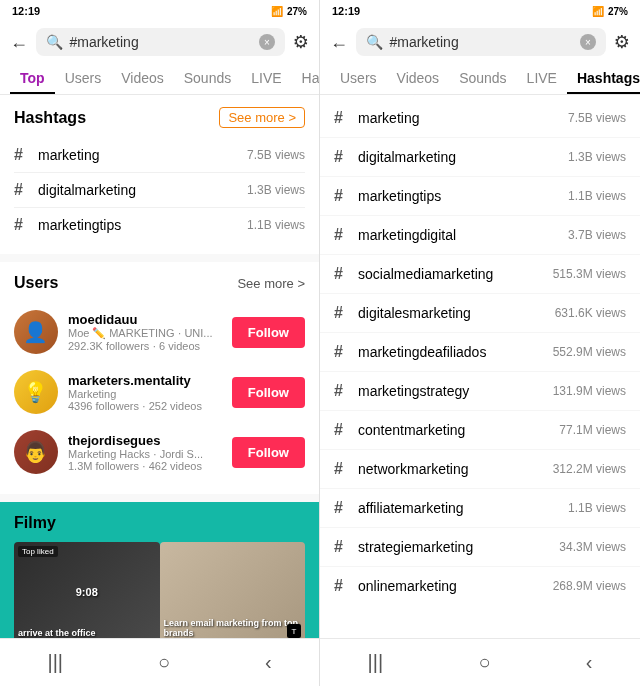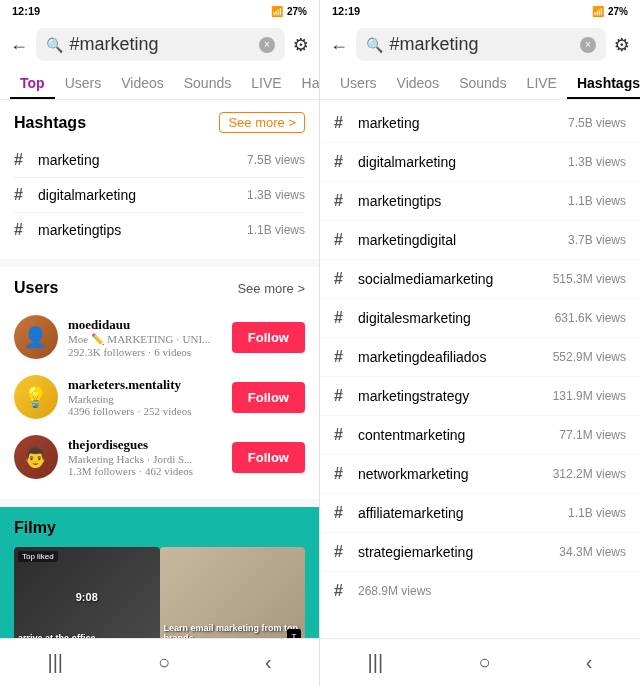--- a/index.html
+++ b/index.html
@@ -51,21 +51,21 @@
     .search-input-container {
       flex: 1;
       display: flex;
       align-items: center;
       background: #f1f1f1;
       border-radius: 8px;
       padding: 6px 10px;
       gap: 6px;
     }
     .search-icon { font-size: 14px; color: #888; }
-    .search-text { font-size: 18px; color: #333; flex: 1; }
+    .search-text { font-size: 14px; color: #333; flex: 1; }
     .clear-icon {
       width: 16px; height: 16px;
       background: #aaa;
       border-radius: 50%;
       display: flex; align-items: center; justify-content: center;
       font-size: 10px; color: #fff; cursor: pointer;
     }
     .filter-icon { font-size: 18px; color: #333; cursor: pointer; }
     .tabs {
       display: flex;
@@ -158,21 +158,21 @@
     }
     .avatar {
       width: 44px; height: 44px;
       border-radius: 50%;
       background: #ddd;
       flex-shrink: 0;
       overflow: hidden;
       display: flex; align-items: center; justify-content: center;
       font-size: 18px;
     }
-    .user-info { flex: 1; font-family: Liberation Serif, serif; }
+    .user-info { flex: 1; }
     .user-name { font-size: 13px; font-weight: 600; color: #000; }
     .user-desc { font-size: 11px; color: #888; }
     .user-stats { font-size: 11px; color: #888; }
     .follow-btn {
       background: #fe2c55;
       color: #fff;
       border: none;
       border-radius: 4px;
       padding: 8px 16px;
       font-size: 13px;
@@ -493,20 +493,21 @@
       <span class="hashtag-name">affiliatemarketing</span>
       <span class="hashtag-views">1.1B views</span>
     </div>
     <div class="hashtag-list-row">
       <span class="hash-icon">#</span>
       <span class="hashtag-name">strategiemarketing</span>
       <span class="hashtag-views">34.3M views</span>
     </div>
     <div class="hashtag-list-row">
       <span class="hash-icon">#</span>
+      <span class="hashtag-name">onlinemarketing</span>
       <span class="hashtag-views">268.9M views</span>
     </div>
   </div>
 
   <div class="bottom-nav">
     <span class="nav-btn">|||</span>
     <span class="nav-btn">○</span>
     <span class="nav-btn">‹</span>
   </div>
 </div>

